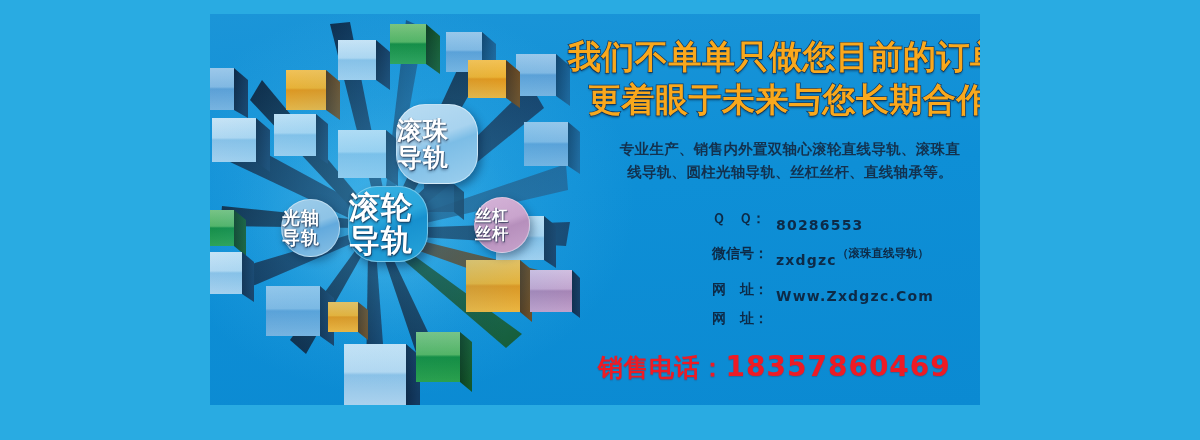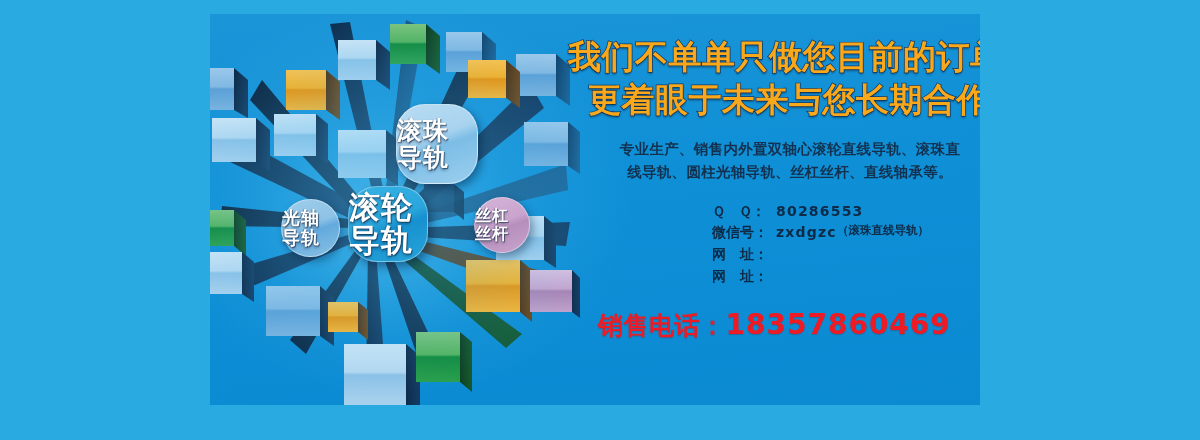--- a/index.html
+++ b/index.html
@@ -93,26 +93,26 @@
   #desc{
     margin-top:16px;margin-left:60px;width:352px;
     font-size:14.5px;line-height:1.62;
     color:#13314e;font-weight:bold;
     text-align:center;
     letter-spacing:.3px;
   }
 
   #contact{margin-top:16px;margin-left:158px;}
   .crow{
-    display:flex;align-items:flex-start;
+    display:flex;align-items:center;
     font-size:14px;line-height:1.55;color:#0d2a47;font-weight:bold;
     letter-spacing:.2px;white-space:nowrap;
   }
   .clabel{width:64px;display:inline-block;letter-spacing:0;}
-  .cvalue{letter-spacing:1.2px;}
+  .cvalue{letter-spacing:1.2px;margin-top:14px;}
   .cnote{font-size:11.5px;letter-spacing:0;font-weight:bold;}
 
   #phone{
     margin-top:20px;margin-left:44px;
     font-size:25px;font-weight:bold;color:#ee1b24;
     letter-spacing:.5px;white-space:nowrap;
     text-shadow:0 1px 1px rgba(120,0,10,.25);
   }
   #phone .pnum{font-size:28px;letter-spacing:1px;}
 </style>
@@ -357,20 +357,21 @@
         </div>
 
         <div class="crow">
           <span class="clabel">微信号：</span>
           <span class="cvalue">zxdgzc</span>
           <span class="cnote">（滚珠直线导轨）</span>
         </div>
 
         <div class="crow">
           <span class="clabel">网　址：</span>
+          <span class="cvalue">Www.Zxdgzc.Com</span>
         </div>
 
         <div class="crow">
           <span class="clabel">网　址：</span>
         </div>
 
       </div>
 
       <div id="phone">
         <span class="plabel">销售电话：</span><span class="pnum">18357860469</span>

